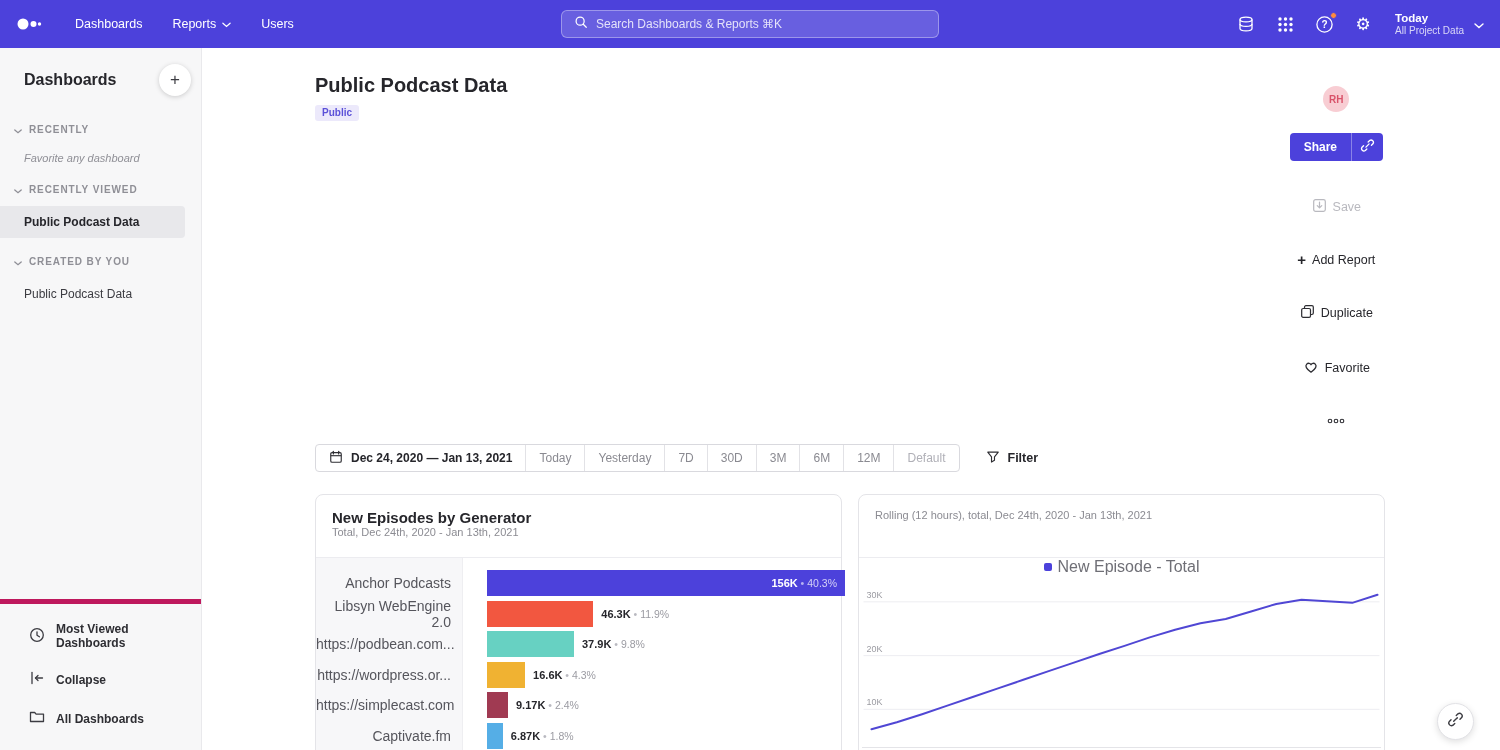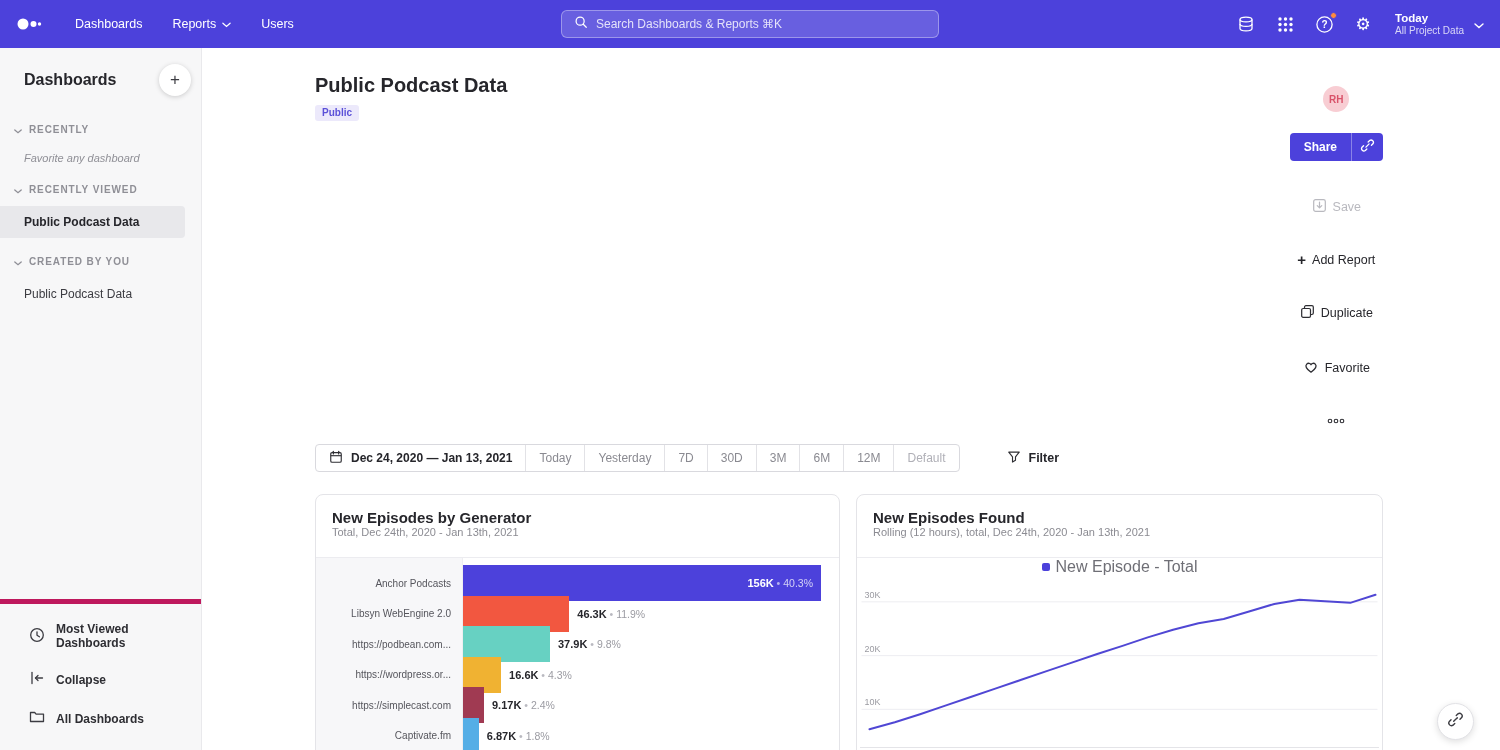--- a/index.html
+++ b/index.html
@@ -54,43 +54,43 @@
             display:flex; align-items:center; justify-content:center; cursor:pointer; }
   .share-group { display:flex; height:28px; border-radius:4px; overflow:hidden; }
   .share-btn { background:#4c41db; color:#fff; border:none; font-size:12px; font-weight:bold; padding:0 14px; cursor:pointer;
                font-family:inherit; }
   .share-link-btn { background:#4c41db; border:none; border-left:1px solid rgba(255,255,255,0.35); width:32px; cursor:pointer;
                     display:flex; align-items:center; justify-content:center; }
   .txt-btn { display:flex; align-items:center; gap:6px; font-size:12.5px; color:#26262b; font-weight:500; cursor:pointer; background:none; border:none; font-family:inherit;margin-top:16px; }
   .txt-btn.disabled { color:#b9b9bf; cursor:default; }
   .plus-glyph { font-size:15px; font-weight:bold; line-height:1; margin-top:-1px; }
 
-  .toolbar-row { display:flex; margin-top:16px;gap:21px; }
+  .toolbar-row { display:flex; margin-top:16px; }
   .seg-group { display:inline-flex; border:1px solid #d9d9de; border-radius:4px; height:28px; background:#fff; }
   .seg { display:flex; align-items:center; padding:0 13px; border-left:1px solid #e2e2e6; font-size:12px; color:#8a8a91; cursor:pointer; white-space:nowrap; }
   .seg:first-child { border-left:none; }
   .seg.date-seg { gap:8px; font-weight:bold; color:#26262b; }
   .seg.default-seg { color:#b0b0b7; }
   .filter-btn { margin-left:26px; display:flex; align-items:center; gap:8px; font-size:12.5px; font-weight:bold; color:#26262b; cursor:pointer; background:none; border:none; font-family:inherit; }
 
   
   .cards { display:flex; gap:16px; margin-top:22px; }
   .card { width:527px; height:272px; background:#fff; border:1px solid #e4e4e8; border-radius:8px; }
   .card-header { height:63px; padding:14px 16px 0; border-bottom:1px solid #ececf0; }
   .card-title { font-size:15px; font-weight:bold; color:#26262b; }
   .card-subtitle { font-size:11px; color:#8b8b92; }
 
   
   .bars-body { position:relative; height:207px; padding-top:10px; }
   .label-panel { position:absolute; left:0; top:0; bottom:0; width:147px; background:#f7f7f9;
                  border-right:1px solid #eeeef1; border-bottom-left-radius:7px; }
   .bar-row { position:relative; display:flex; align-items:center; height:30.5px; }
-  .bar-label { width:147px; padding-right:12px; text-align:right; font-size:10px; color:#55555c; flex:none; }
+  .bar-label { width:147px; padding-right:12px; text-align:right; font-size:14px; color:#55555c; flex:none; }
   .bar-track { flex:1; display:flex; align-items:center; height:20px; }
-  .bar { height:36px; position:relative; flex:none; }
+  .bar { height:26px; position:relative; flex:none;margin-left:24px; }
   .bar-value { margin-left:8px; font-size:11px; white-space:nowrap; }
   .bar-value .val { font-weight:bold; color:#26262b; }
   .bar-value .pct { color:#9b9ba2; font-size:10.5px; }
   .bar-value .pct::before { content:" \2022  "; color:#b9b9c0; }
   .bar-value.inside { position:absolute; right:8px; top:50%; transform:translateY(-50%); margin:0; }
   .bar-value.inside .val { color:#fff; }
   .bar-value.inside .pct { color:rgba(255,255,255,0.75); }
   .bar-value.inside .pct::before { color:rgba(255,255,255,0.6); }
 
   
@@ -376,21 +376,20 @@
             <div class="bar-track">
                 <div class="bar" style="width: 15.8px; background: rgb(85, 174, 230);"></div>
               <div class="bar-value"><span class="val">6.87K</span><span class="pct">1.8%</span></div>
             </div>
           </div>
         </div>
       </div>
 
       <div class="card">
         <div class="card-header">
-          <div class="card-title">New Episodes Found</div>
           <div class="card-subtitle">Rolling (12 hours), total, Dec 24th, 2020 - Jan 13th, 2021</div>
         </div>
         <div class="line-body">
           <div class="legend">
             <span class="legend-swatch"></span>
             <span class="legend-label">New Episode - Total</span>
           </div>
           <svg id="line-svg" viewBox="0 0 519 172">
               <line x1="0" y1="134.1" x2="519" y2="134.1" stroke="#ededf1" stroke-width="1"></line>
               <text x="3" y="130.1" font-size="9" fill="#9a9aa1" font-family="Liberation Sans, sans-serif">10K</text>

